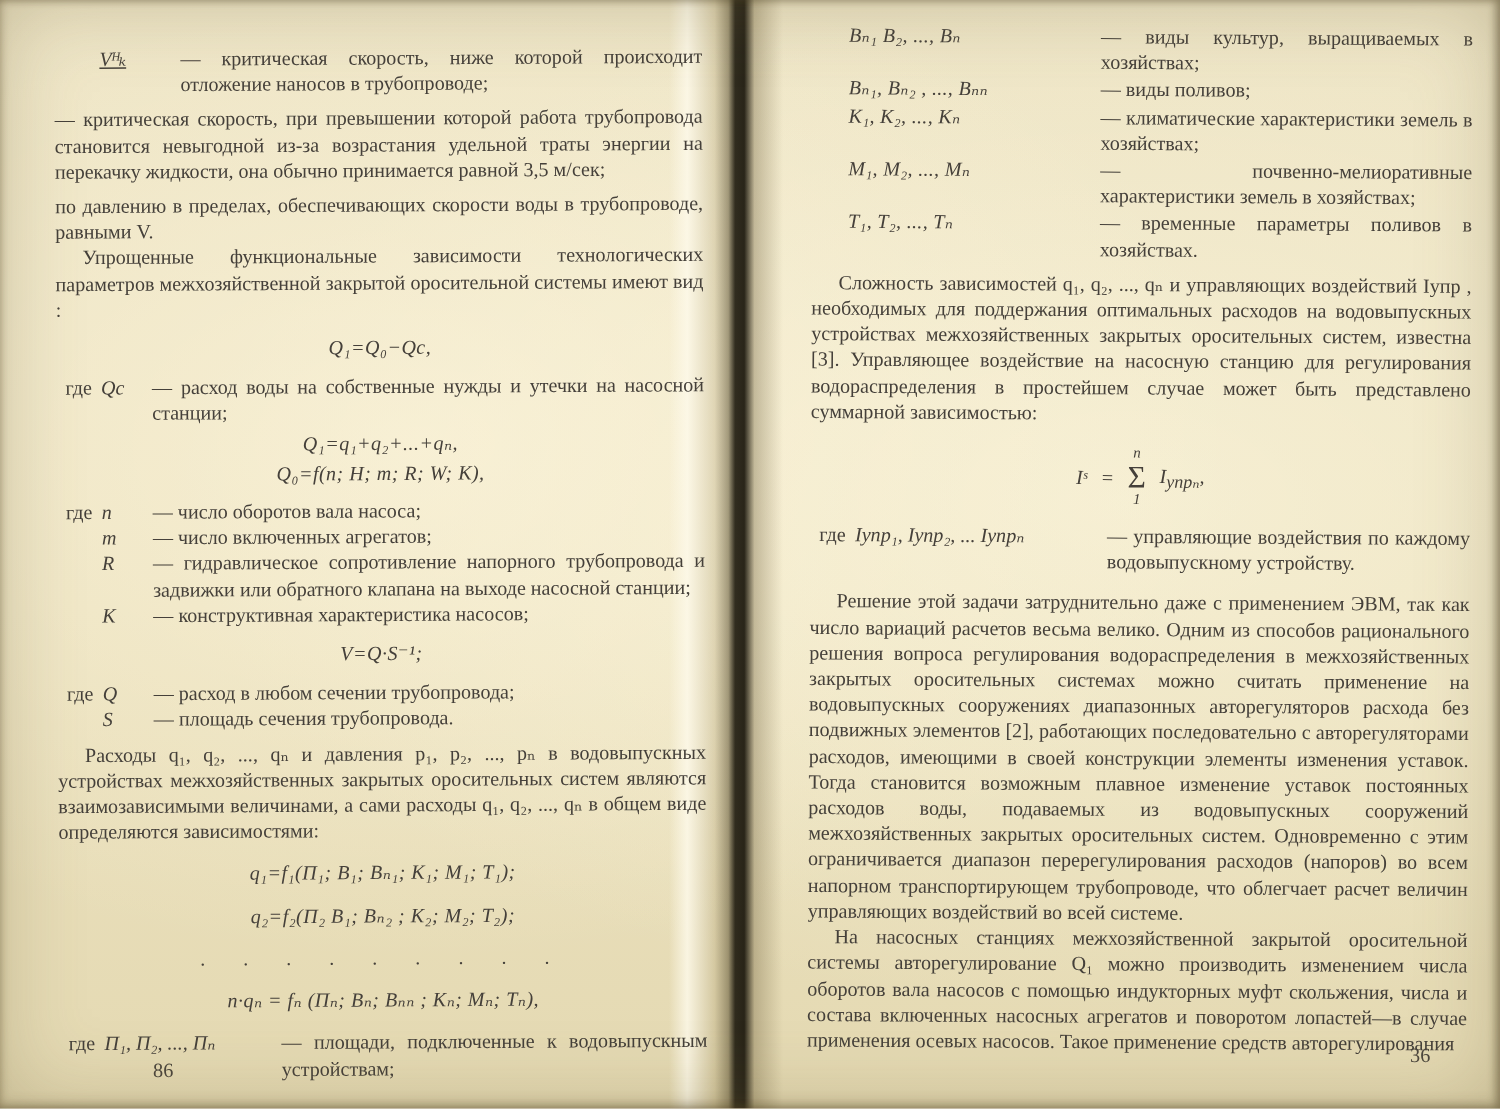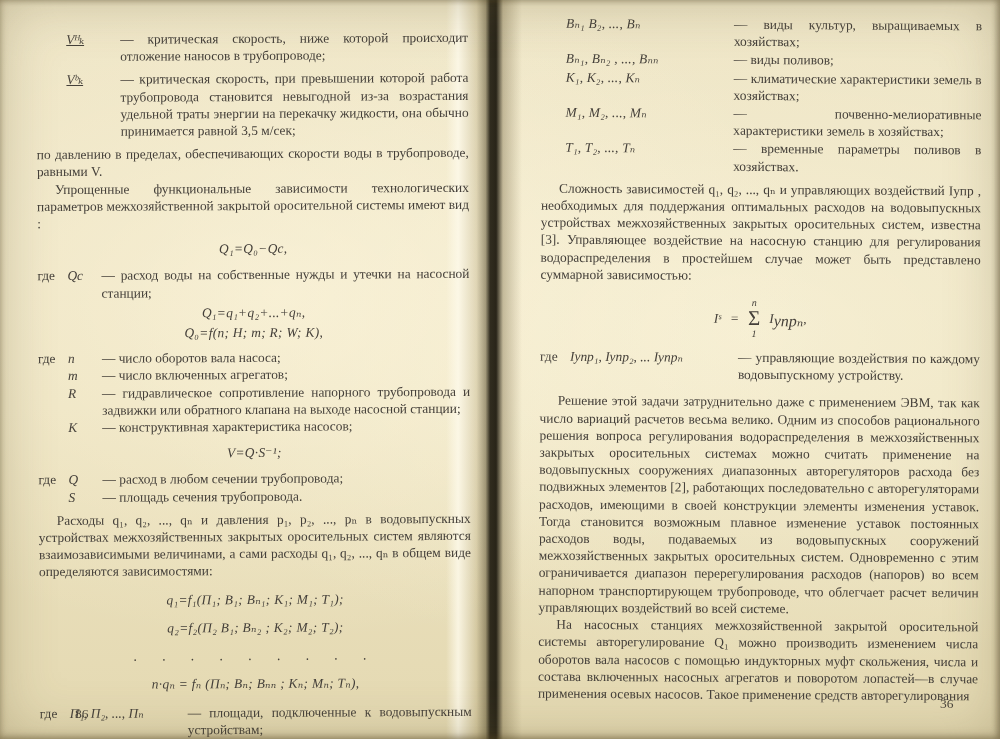--- a/index.html
+++ b/index.html
@@ -39,54 +39,53 @@
   .page-right{left:540px;top:16px;width:440px;transform:rotate(0.35deg);}
   p{margin:0;text-align:justify;}
   .indent{text-indent:18px;}
   .gap-t6{margin-top:6px;} .gap-t8{margin-top:8px;} .gap-t10{margin-top:10px;}
   .defrow{display:flex;}
   .defrow .def{flex:1;text-align:justify;}
   .page-left .defrow .term{flex:0 0 84px;padding-left:30px;box-sizing:border-box;font-style:italic;text-decoration:underline;}
   .page-right .defrow .term{flex:0 0 192px;padding-left:24px;box-sizing:border-box;font-style:italic;letter-spacing:.2px;}
   .page-right .defrow{margin-bottom:1px;}
   .vrow{display:flex;}
-  .vrow .lead{flex:0 0 30px;}
+  .vrow .lead{flex:0 0 30px;text-align:center;}
   .vrow .vterm{flex:0 0 34px;font-style:italic;}
   .vrow .vdef{flex:1;text-align:justify;}
   .vrow-wide .vterm{flex:0 0 118px;}
   .vrow-xwide .vterm{flex:0 0 168px;}
   .formula{text-align:center;font-style:italic;letter-spacing:.3px;margin:9px 0;}
   .formula.tight{margin:3px 0;}
   .eqline{margin:11px 0;}
   .dotsline{font-style:normal;letter-spacing:11px;margin:9px 0;}
   .sumline{display:flex;align-items:center;justify-content:center;gap:9px;font-style:italic;margin:14px 0 10px;}
   .sigma-stack{display:flex;flex-direction:column;align-items:center;line-height:1;}
   .sig-top,.sig-bot{font-size:10px;}
   .sig-mid{font-size:21px;font-style:normal;line-height:1;}
-  .ssub{font-size:16px;}
+  .ssub{font-size:12px;}
   .sub-low{position:relative;top:3px;}
   .pageno{position:absolute;font-size:13.5px;color:#4b463d;}
-  .pn-left{left:40px;top:706px;padding-left:35px;}
+  .pn-left{left:67px;top:706px;padding-left:35px;}
   .pn-right{left:940px;top:696px;}
 </style>
 </head>
 <body>
 
 <div class="scan">
 
   <div class="gutter"></div>
 
   <div class="page page-left">
 
     <div class="defrow">
       <span class="term">Vᴴₖ</span>
       <span class="def">— критическая скорость, ниже которой происходит отложение наносов в трубопроводе;</span>
     </div>
     <div class="defrow gap-t6">
-      <span class="term">Vᵇₖ</span>
       <span class="def">— критическая скорость, при превышении которой работа трубопровода становится невыгодной из-за возрастания удельной траты энергии на перекачку жидкости, она обычно принимается равной 3,5 м/сек;</span>
     </div>
 
     <p class="gap-t6">по давлению в пределах, обеспечивающих скорости воды в трубопроводе, равными V.</p>
     <p class="indent">Упрощенные функциональные зависимости технологических параметров межхозяйственной закрытой оросительной системы имеют вид :</p>
 
     <div class="formula">Q₁=Q₀−Qc,</div>
 
     <div class="vrow">
       <span class="lead">где</span>

